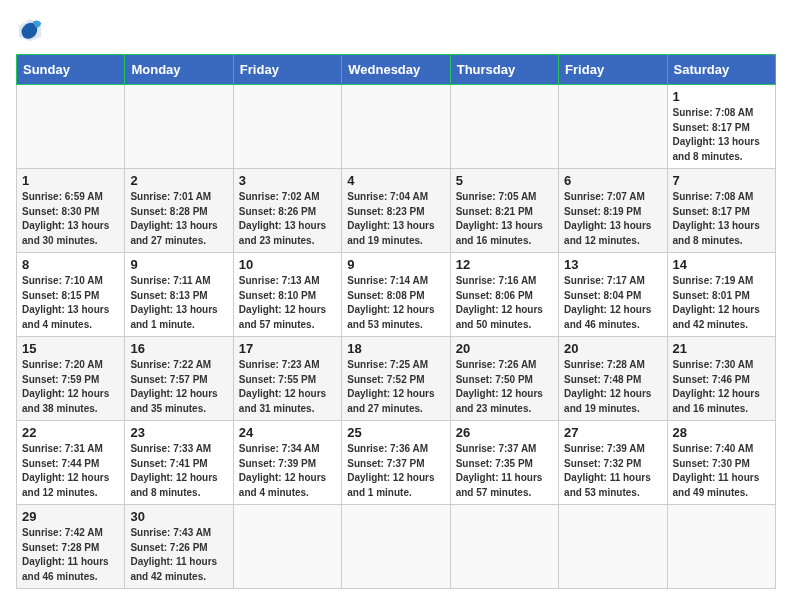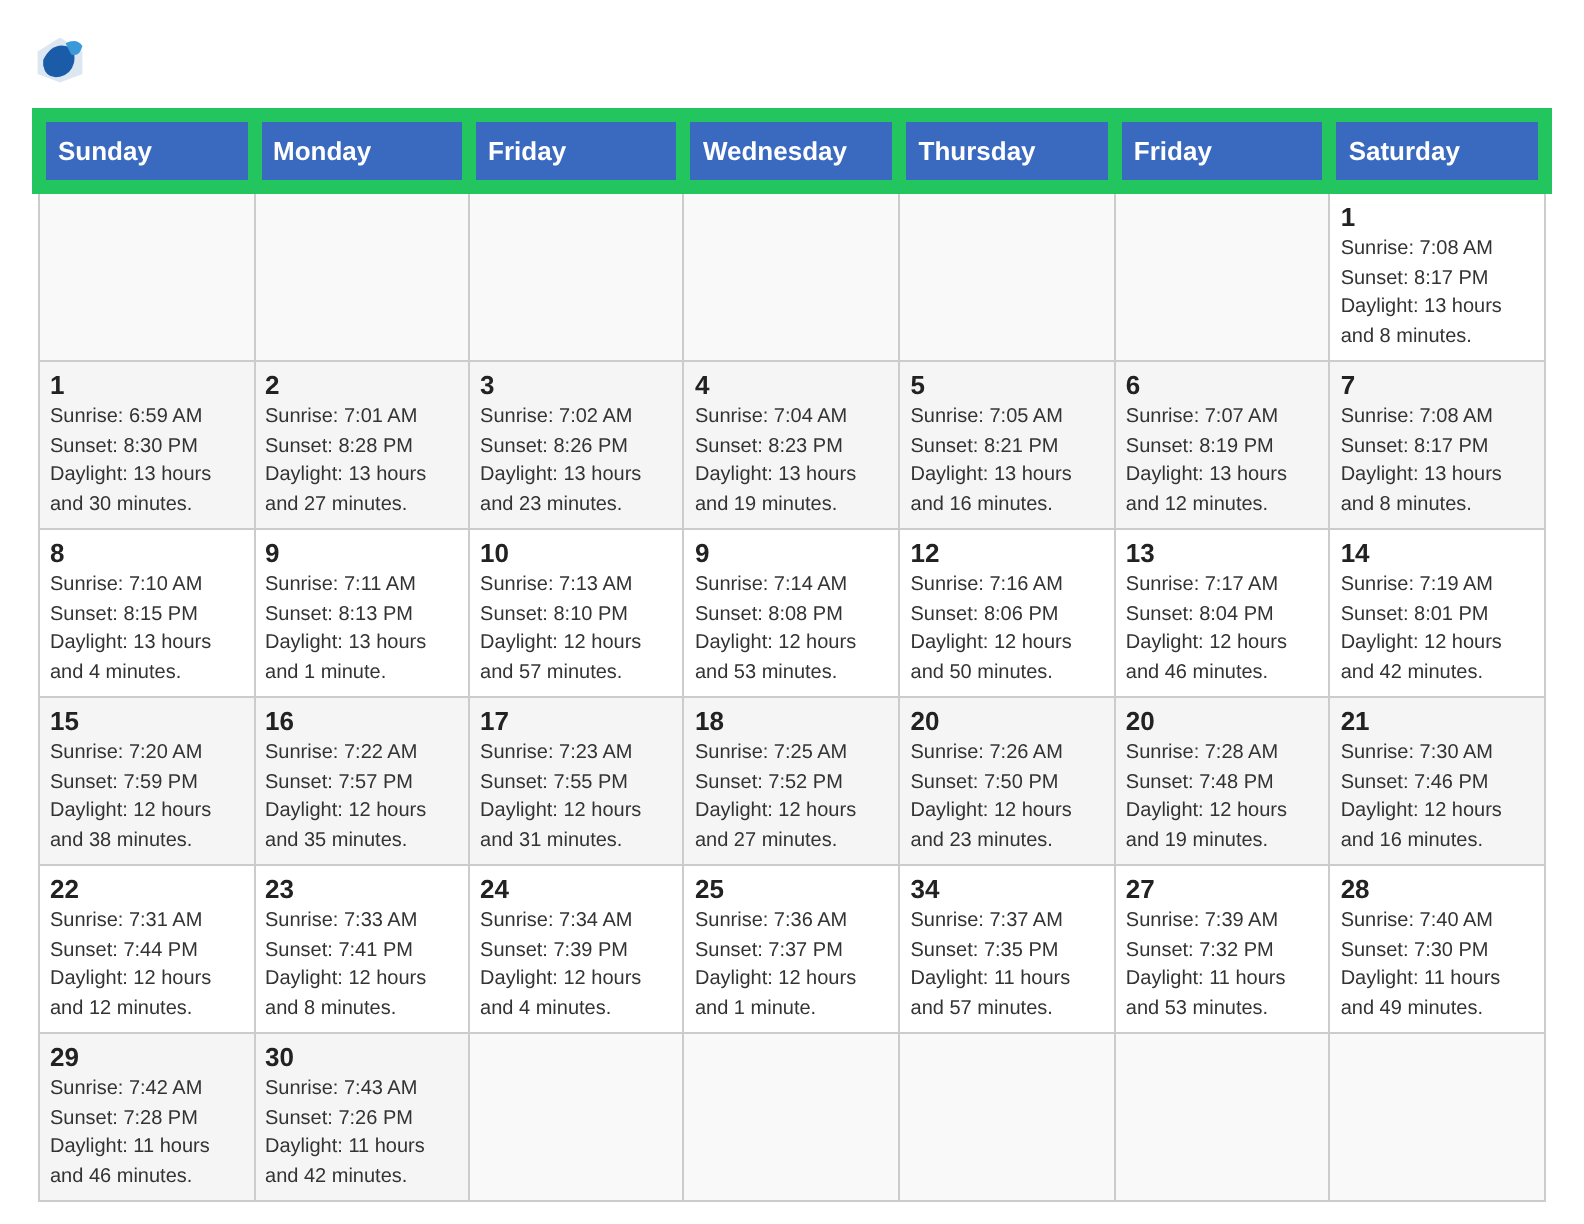--- a/index.html
+++ b/index.html
@@ -49,21 +49,21 @@
       border-collapse: collapse;
       font-size: 10.5px;
     }
     .calendar th {
       background: #3a6abf;
       color: #fff;
       padding: 7px 6px;
       text-align: left;
       font-size: 13px;
       font-weight: bold;
-      border: 7px solid #22c55e;
+      border: 1px solid #22c55e;
     }
     .calendar td {
       border: 1px solid #ccc;
       vertical-align: top;
       padding: 4px 5px;
       width: 108px;
       min-height: 80px;
       background: #fff;
     }
     .calendar tr:nth-child(even) td {
@@ -73,20 +73,21 @@
       font-size: 13px;
       font-weight: bold;
       color: #222;
       display: block;
       margin-bottom: 2px;
     }
     .day-info {
       color: #333;
       line-height: 1.45;
       font-size: 10px;
+      font-weight: bold;
     }
     .empty-cell {
       background: #f9f9f9 !important;
     }
   </style>
 </head>
 <body>
 
 <div class="header-area">
   <div class="logo">
@@ -336,21 +337,21 @@
       </td>
         <td>
         <span class="day-num">25</span>
         <div class="day-info">
           Sunrise: 7:36 AM<br>
           Sunset: 7:37 PM<br>
           Daylight: 12 hours and 1 minute.
         </div>
       </td>
         <td>
-        <span class="day-num">34</span>
+        <span class="day-num">26</span>
         <div class="day-info">
           Sunrise: 7:37 AM<br>
           Sunset: 7:35 PM<br>
           Daylight: 11 hours and 57 minutes.
         </div>
       </td>
         <td>
         <span class="day-num">27</span>
         <div class="day-info">
           Sunrise: 7:39 AM<br>

